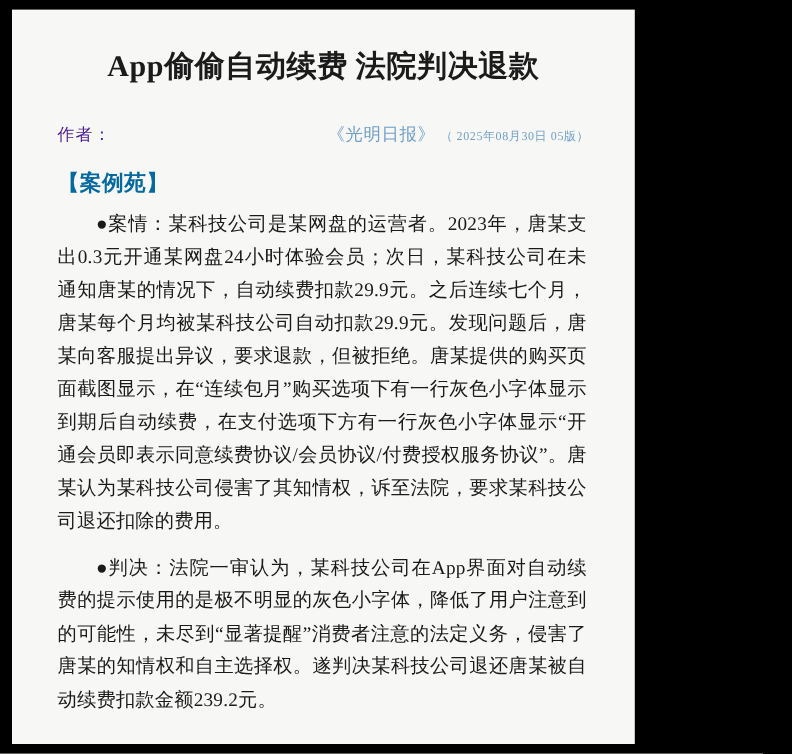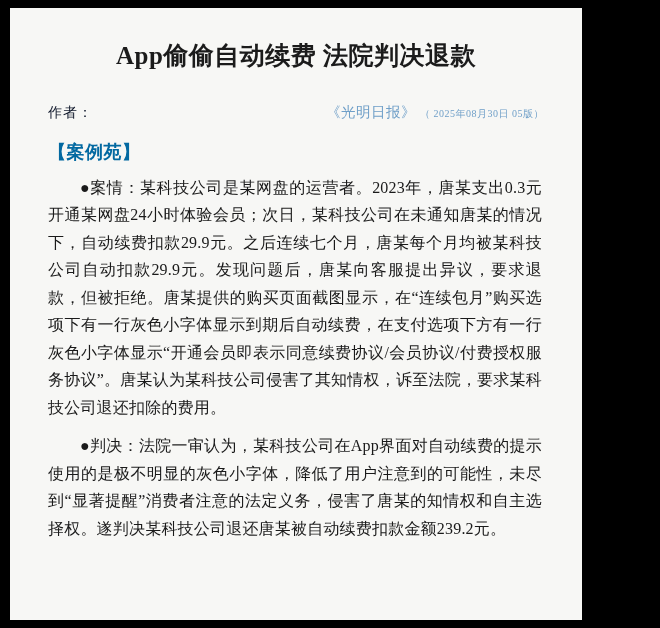--- a/index.html
+++ b/index.html
@@ -10,21 +10,21 @@
     width: 660px;
     height: 628px;
     background: #000000;
     font-family: "Liberation Serif", "DejaVu Serif", serif;
     overflow: hidden;
   }
   .page {
     position: absolute;
     left: 10px;
     top: 8px;
-    width: 572px;
+    width: 519px;
     height: 612px;
     background: #f7f7f5;
     box-sizing: border-box;
     overflow: hidden;
   }
   .title {
     margin: 0;
     padding: 32px 40px 0 40px;
     text-align: center;
     font-size: 25px;
@@ -35,21 +35,21 @@
     font-family: "Liberation Serif", "DejaVu Serif", serif;
   }
   .byline {
     display: flex;
     align-items: baseline;
     padding: 30px 38px 0 38px;
     font-size: 14px;
     color: #4a4a4a;
   }
   .byline-label {
-    color: #0f172a;
+    color: #4c1d95;
     letter-spacing: 1px;
   }
   .byline-source {
     margin-left: auto;
     color: #6f9fc8;
     font-size: 14.5px;
     letter-spacing: 0.5px;
     white-space: nowrap;
     text-align: right;
   }

